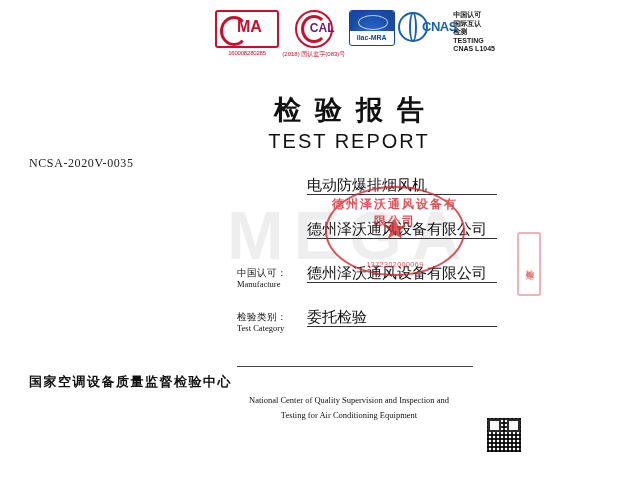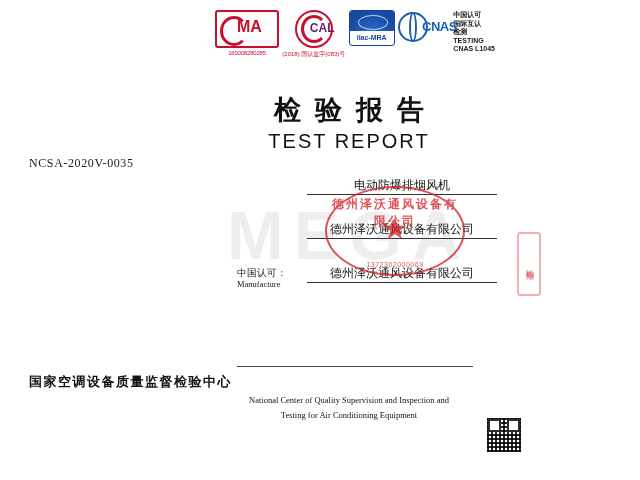--- a/index.html
+++ b/index.html
@@ -276,23 +276,23 @@
     font-size: 8.5px;
     color: #111;
     line-height: 11px;
     white-space: nowrap;
   }
   .value {
     position: absolute;
     left: 70px;
     top: 0;
     width: 190px;
-    text-align: center;
+    text-align: left;
     font-family: "DejaVu Serif", serif;
-    font-size: 12px;
+    font-size: 15px;
     color: #111;
     line-height: 14px;
     white-space: nowrap;
   }
   .rule {
     position: absolute;
     left: 70px;
     top: 16px;
     width: 190px;
     border-bottom: 1px solid #333;
@@ -485,20 +485,28 @@
 
     <div class="row">
       <div class="labels">
         <div class="lab-cn">中国认可：</div>
         <div class="lab-en">Manufacture</div>
       </div>
       <div class="value">德州泽沃通风设备有限公司</div>
       <div class="rule"></div>
     </div>
 
+    <div class="row">
+      <div class="labels">
+        <div class="lab-cn">检验类别：</div>
+        <div class="lab-en">Test Category</div>
+      </div>
+      <div class="value">委托检验</div>
+      <div class="rule"></div>
+    </div>
 
   </div>
 
   <div class="seal">
     <div class="seal-top">德州泽沃通风设备有限公司</div>
     <div class="seal-star">★</div>
     <div class="seal-bottom">1372302000069</div>
   </div>
 
   <div class="side-seal">检验专用</div>

